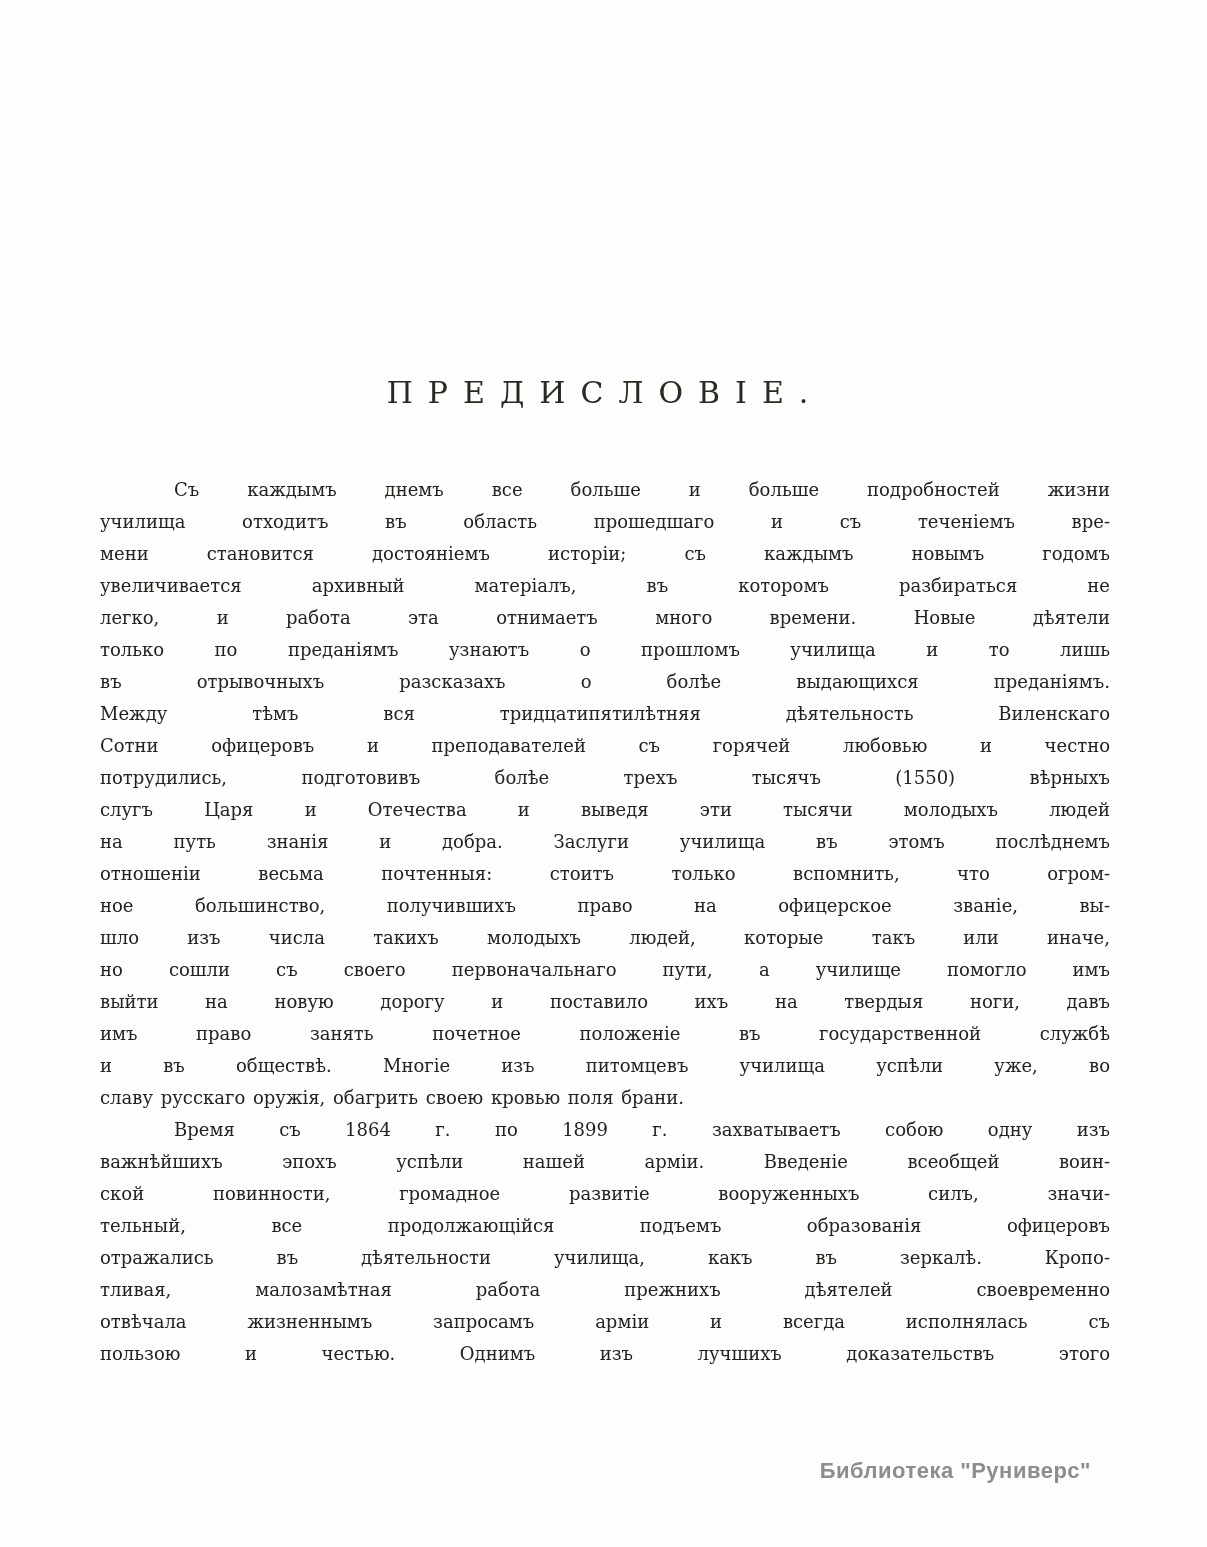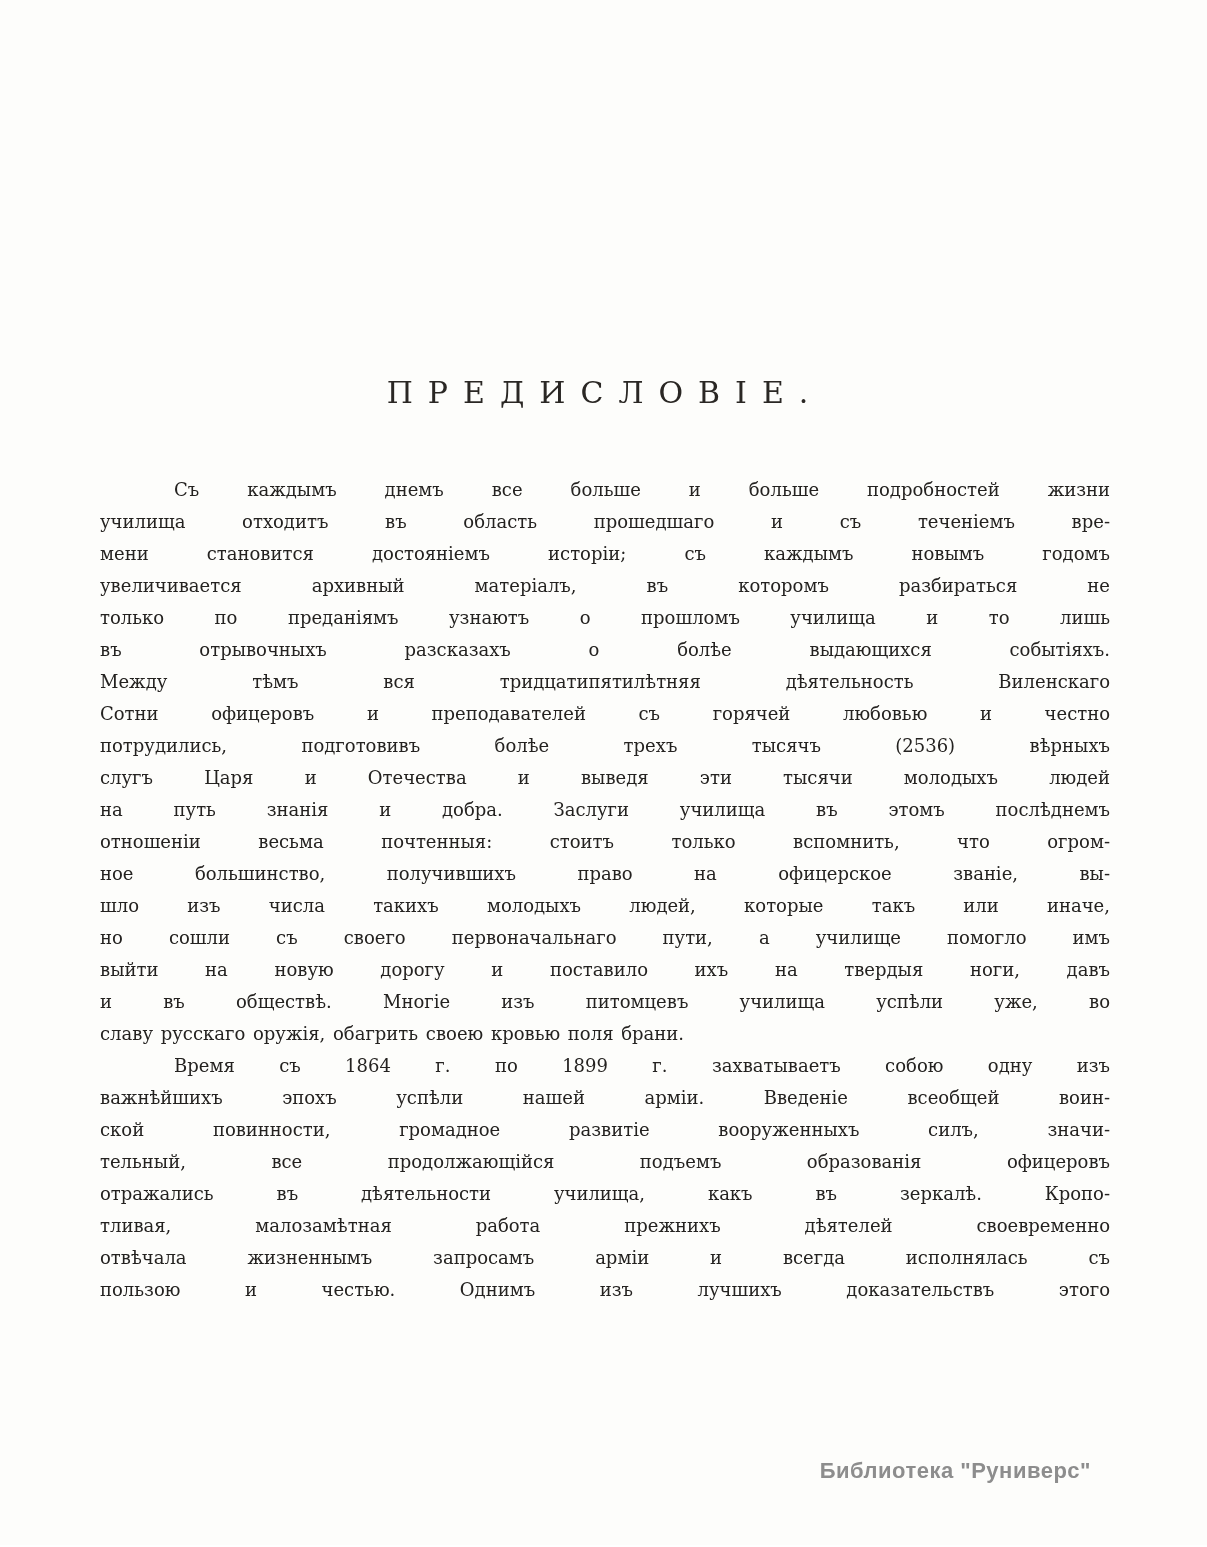--- a/index.html
+++ b/index.html
@@ -65,32 +65,34 @@
 
 <div class="page">
   <div class="content">
     <h1 class="title">ПРЕДИСЛОВІЕ.</h1>
     <div class="text-block">
         <div class="paragraph">
           <div class="line first">Съ каждымъ днемъ все больше и больше подробностей жизни</div>
           <div class="line">училища отходитъ въ область прошедшаго и съ теченіемъ вре-</div>
           <div class="line">мени становится достояніемъ исторіи; съ каждымъ новымъ годомъ</div>
           <div class="line">увеличивается архивный матеріалъ, въ которомъ разбираться не</div>
+          <div class="line">легко, и работа эта отнимаетъ много времени. Новые дѣятели</div>
           <div class="line">только по преданіямъ узнаютъ о прошломъ училища и то лишь</div>
-          <div class="line">въ отрывочныхъ разсказахъ о болѣе выдающихся событіяхъ.</div>
+          <div class="line">въ отрывочныхъ разсказахъ о болѣе выдающихся преданіямъ.</div>
           <div class="line">Между тѣмъ вся тридцатипятилѣтняя дѣятельность Виленскаго</div>
           <div class="line">Сотни офицеровъ и преподавателей съ горячей любовью и честно</div>
-          <div class="line">потрудились, подготовивъ болѣе трехъ тысячъ (2536) вѣрныхъ</div>
+          <div class="line">потрудились, подготовивъ болѣе трехъ тысячъ (1550) вѣрныхъ</div>
           <div class="line">слугъ Царя и Отечества и выведя эти тысячи молодыхъ людей</div>
           <div class="line">на путь знанія и добра. Заслуги училища въ этомъ послѣднемъ</div>
           <div class="line">отношеніи весьма почтенныя: стоитъ только вспомнить, что огром-</div>
           <div class="line">ное большинство, получившихъ право на офицерское званіе, вы-</div>
           <div class="line">шло изъ числа такихъ молодыхъ людей, которые такъ или иначе,</div>
           <div class="line">но сошли съ своего первоначальнаго пути, а училище помогло имъ</div>
           <div class="line">выйти на новую дорогу и поставило ихъ на твердыя ноги, давъ</div>
+          <div class="line">имъ право занять почетное положеніе въ государственной службѣ</div>
           <div class="line">и въ обществѣ. Многіе изъ питомцевъ училища успѣли уже, во</div>
           <div class="line last">славу русскаго оружія, обагрить своею кровью поля брани.</div>
         </div>
         <div class="paragraph">
           <div class="line first">Время съ 1864 г. по 1899 г. захватываетъ собою одну изъ</div>
           <div class="line">важнѣйшихъ эпохъ успѣли нашей арміи. Введеніе всеобщей воин-</div>
           <div class="line">ской повинности, громадное развитіе вооруженныхъ силъ, значи-</div>
           <div class="line">тельный, все продолжающійся подъемъ образованія офицеровъ</div>
           <div class="line">отражались въ дѣятельности училища, какъ въ зеркалѣ. Кропо-</div>
           <div class="line">тливая, малозамѣтная работа прежнихъ дѣятелей своевременно</div>

